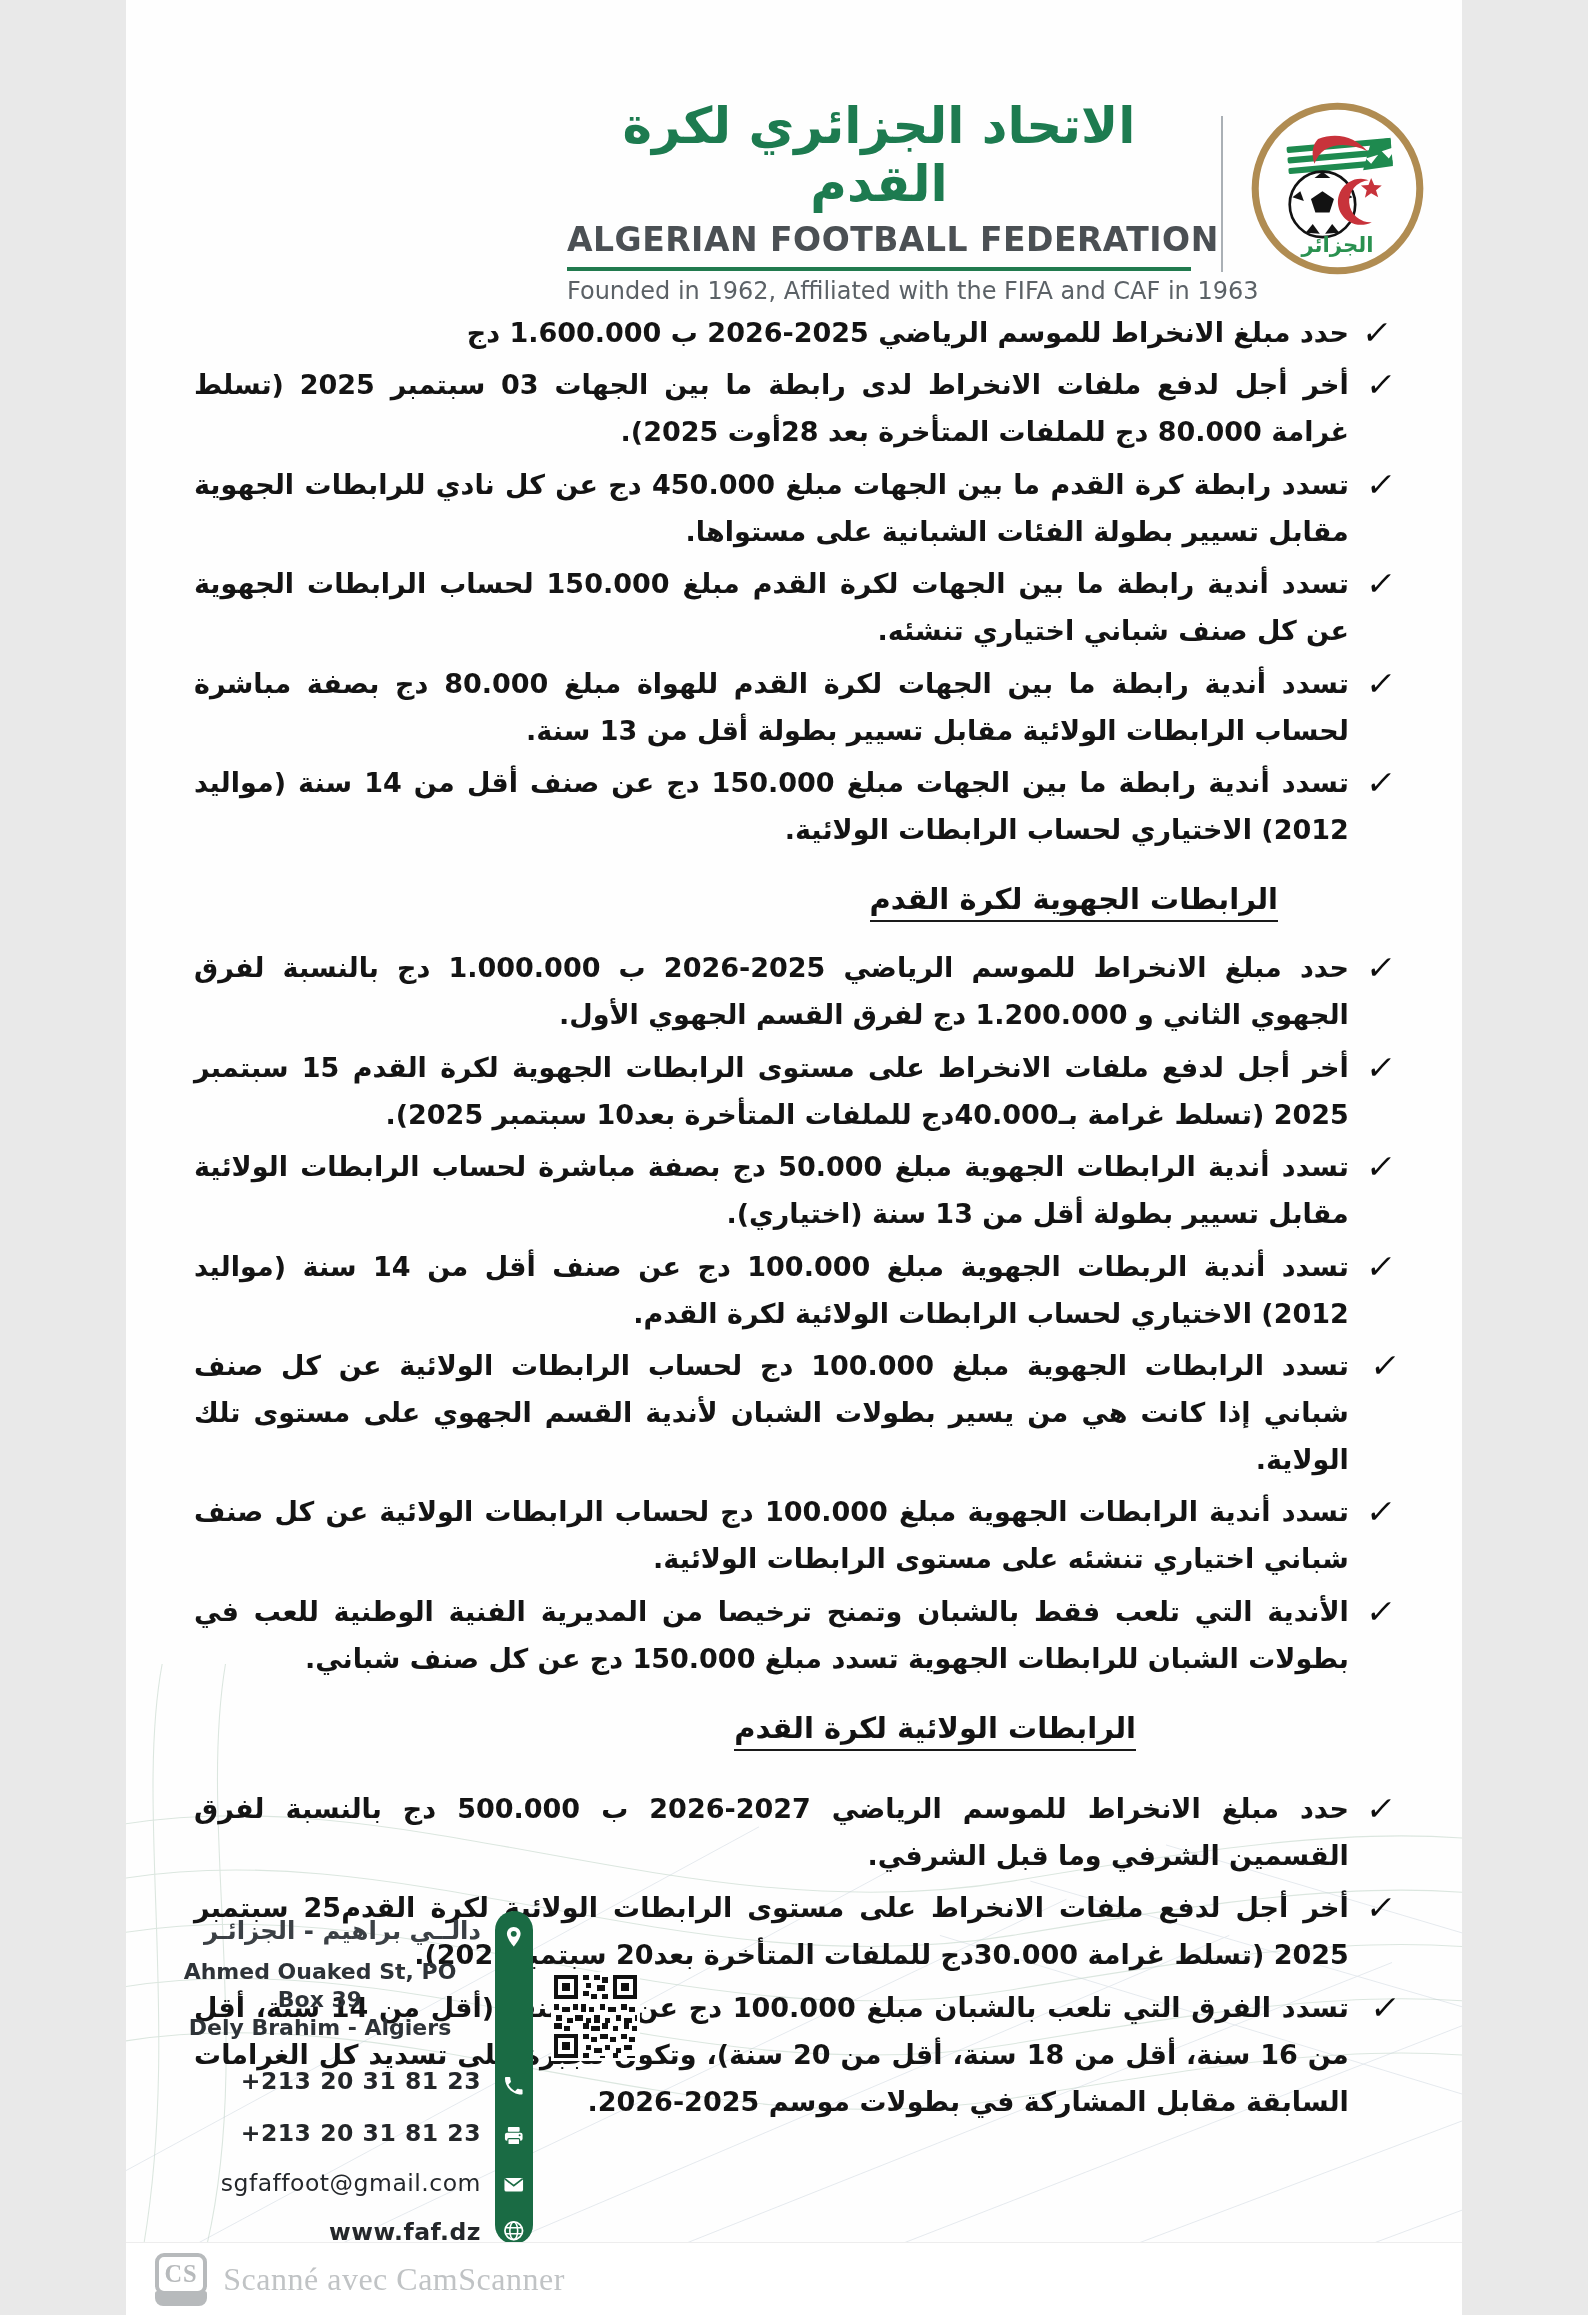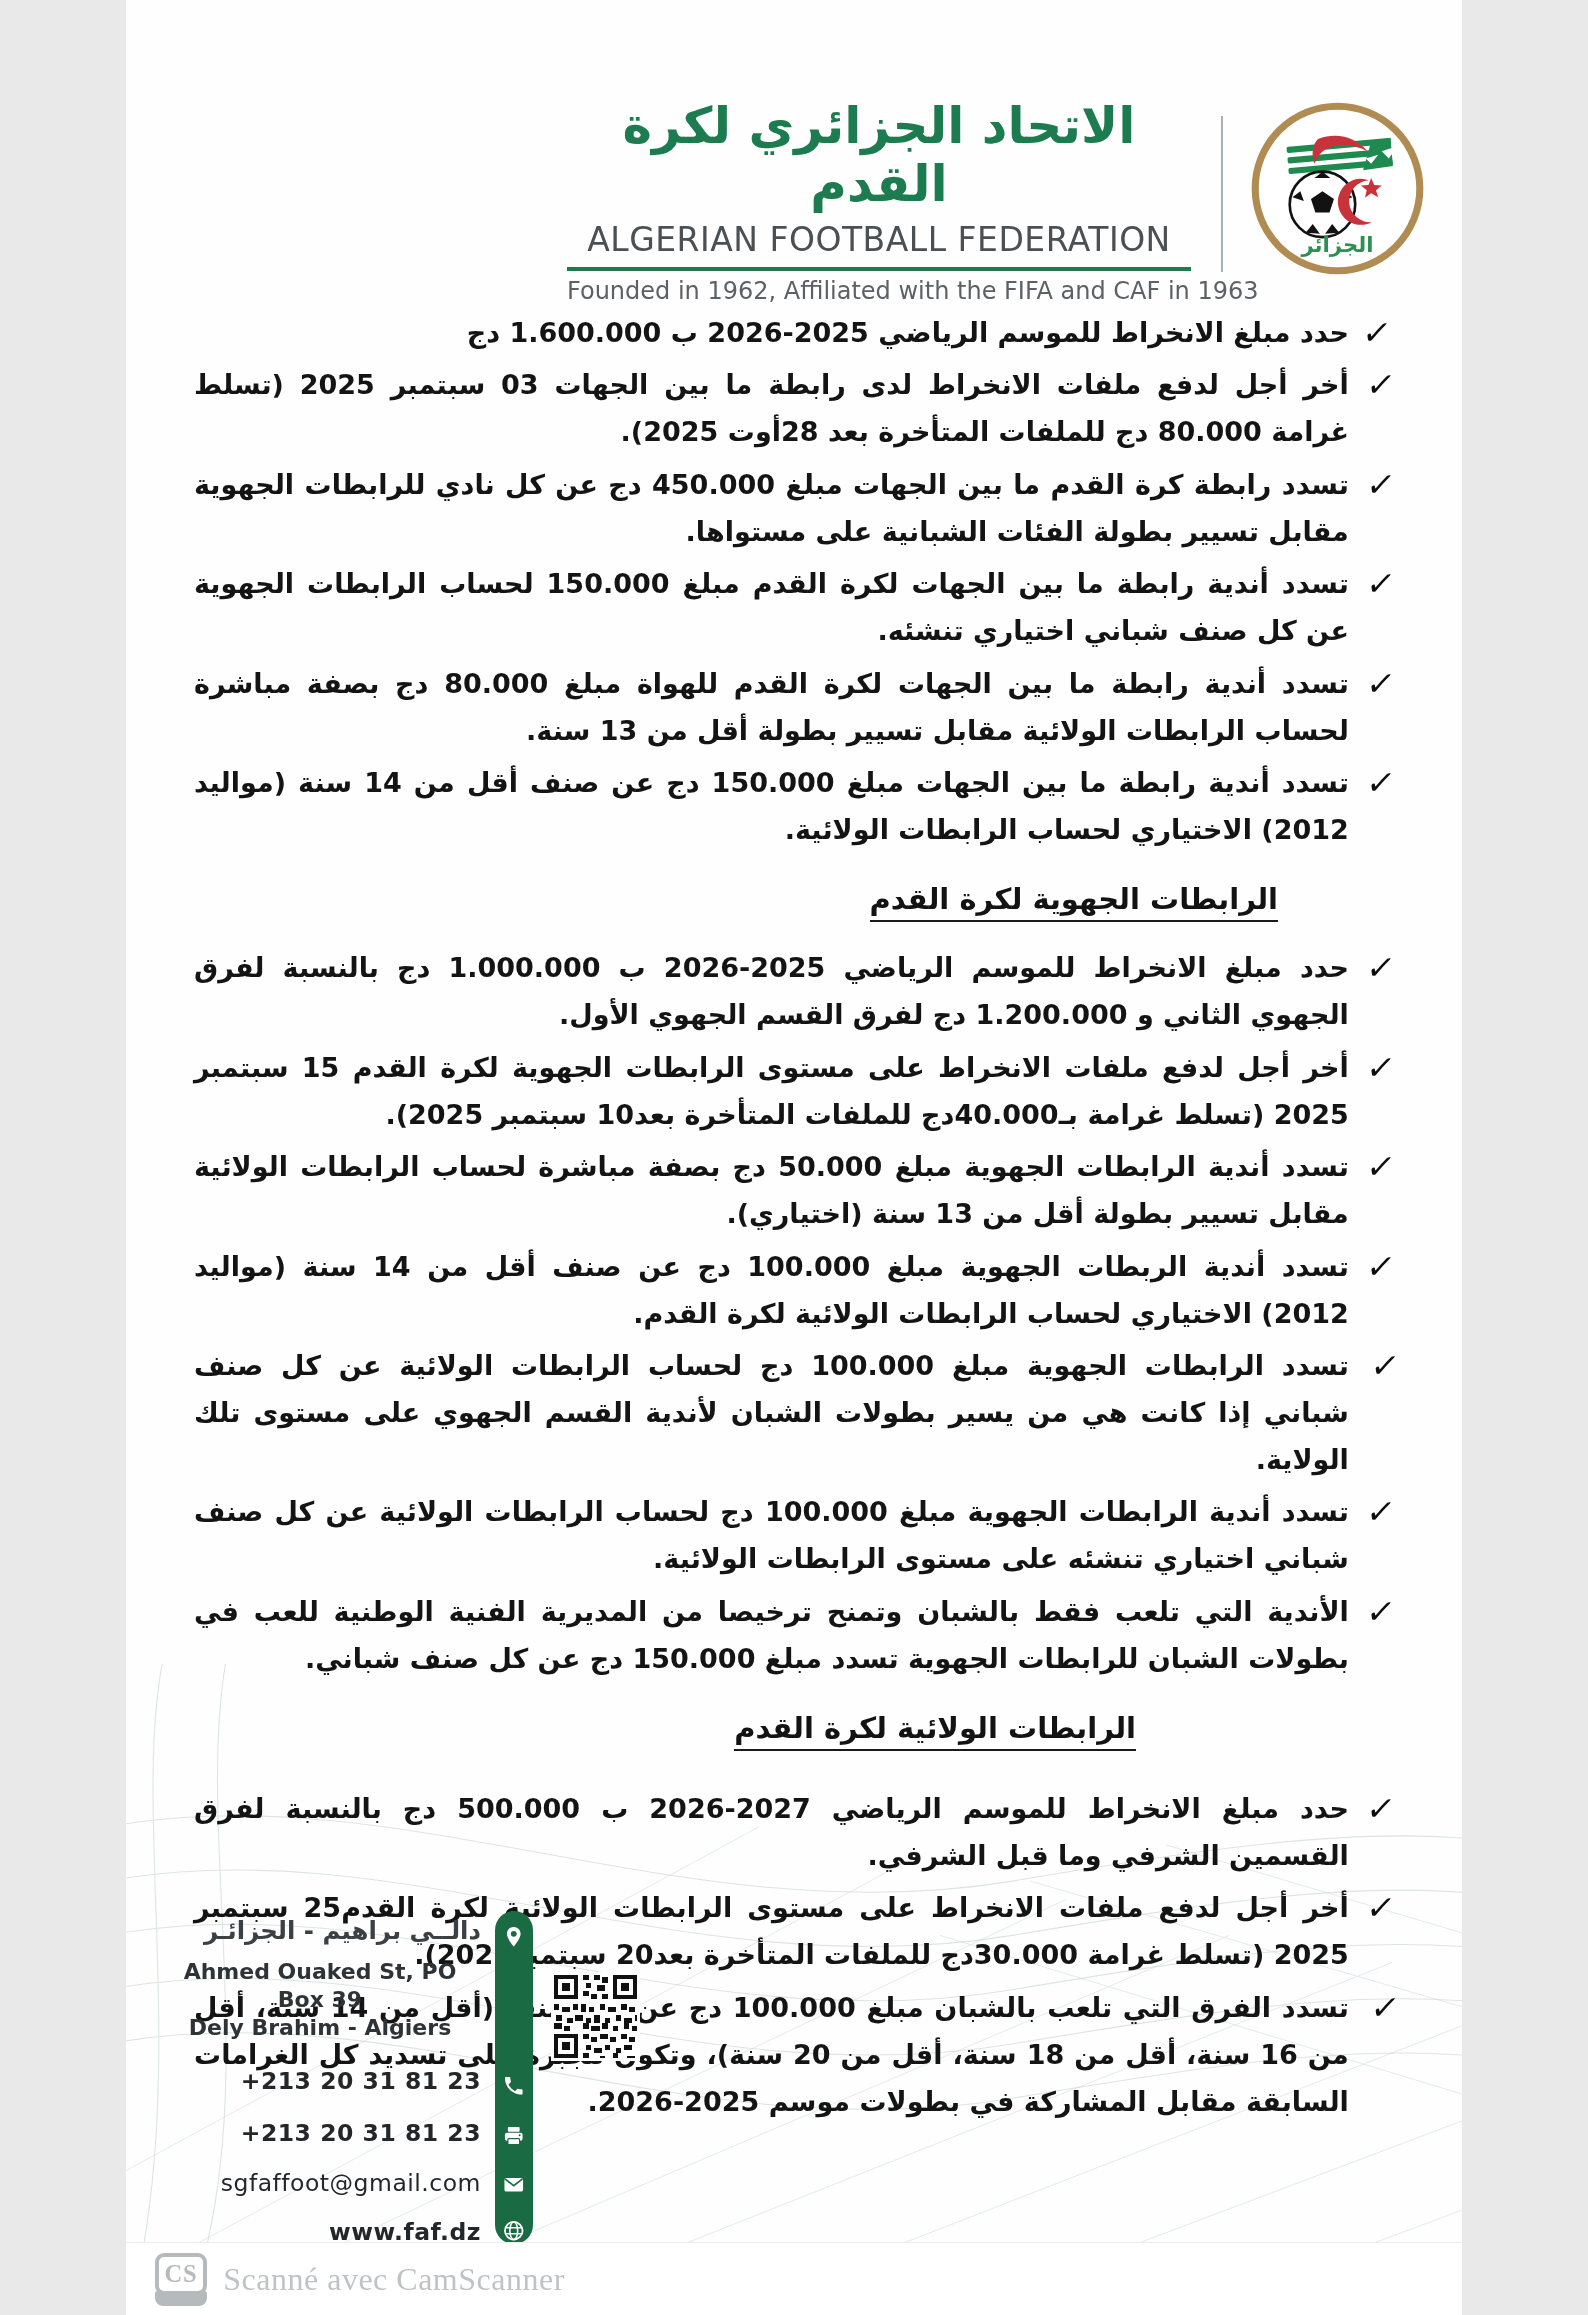--- a/index.html
+++ b/index.html
@@ -7,21 +7,21 @@
   body { font-family:"DejaVu Sans", sans-serif; }
   .page {
     position:relative; width:1336px; height:2316px;
     background:#fefefe; overflow:hidden; margin:0 auto;
     color:#161616;
   }
 
   
   .hdr-text { position:absolute; top:98px; right:271px; width:624px; text-align:right; }
   .hdr-ar { direction:rtl; font-size:50px; font-weight:bold; color:#1d7b50; line-height:1.15; letter-spacing:0; text-align:center; }
-  .hdr-en { font-size:33px; font-weight:normal; color:#4b5054; letter-spacing:0.5px; margin-top:7.2px; text-align:center; white-space:nowrap; }
+  .hdr-en { font-size:33px; font-weight:bold; color:#4b5054; letter-spacing:0.5px; margin-top:7.2px; text-align:center; white-space:nowrap; }
   .hdr-rule { height:3.6px; background:#217a4e; margin:8.1px 0 6.3px 0; }
   .hdr-founded { font-size:24px; color:#5b6166; text-align:left; white-space:nowrap; }
   .hdr-divider { position:absolute; top:116px; right:239px; width:1.8px; height:156px; background:#aab0b5; }
   .hdr-logo { position:absolute; top:100px; right:36px; width:177px; height:177px; }
 
   
   .doc { position:absolute; top:309px; left:68px; right:71px; direction:rtl; z-index:2; }
   .section-heading {
     display:inline-block; font-size:29px; font-weight:bold; color:#131313;
     border-bottom:2.7px solid #1a1a1a; padding-bottom:4.5px; margin-bottom:22px;

